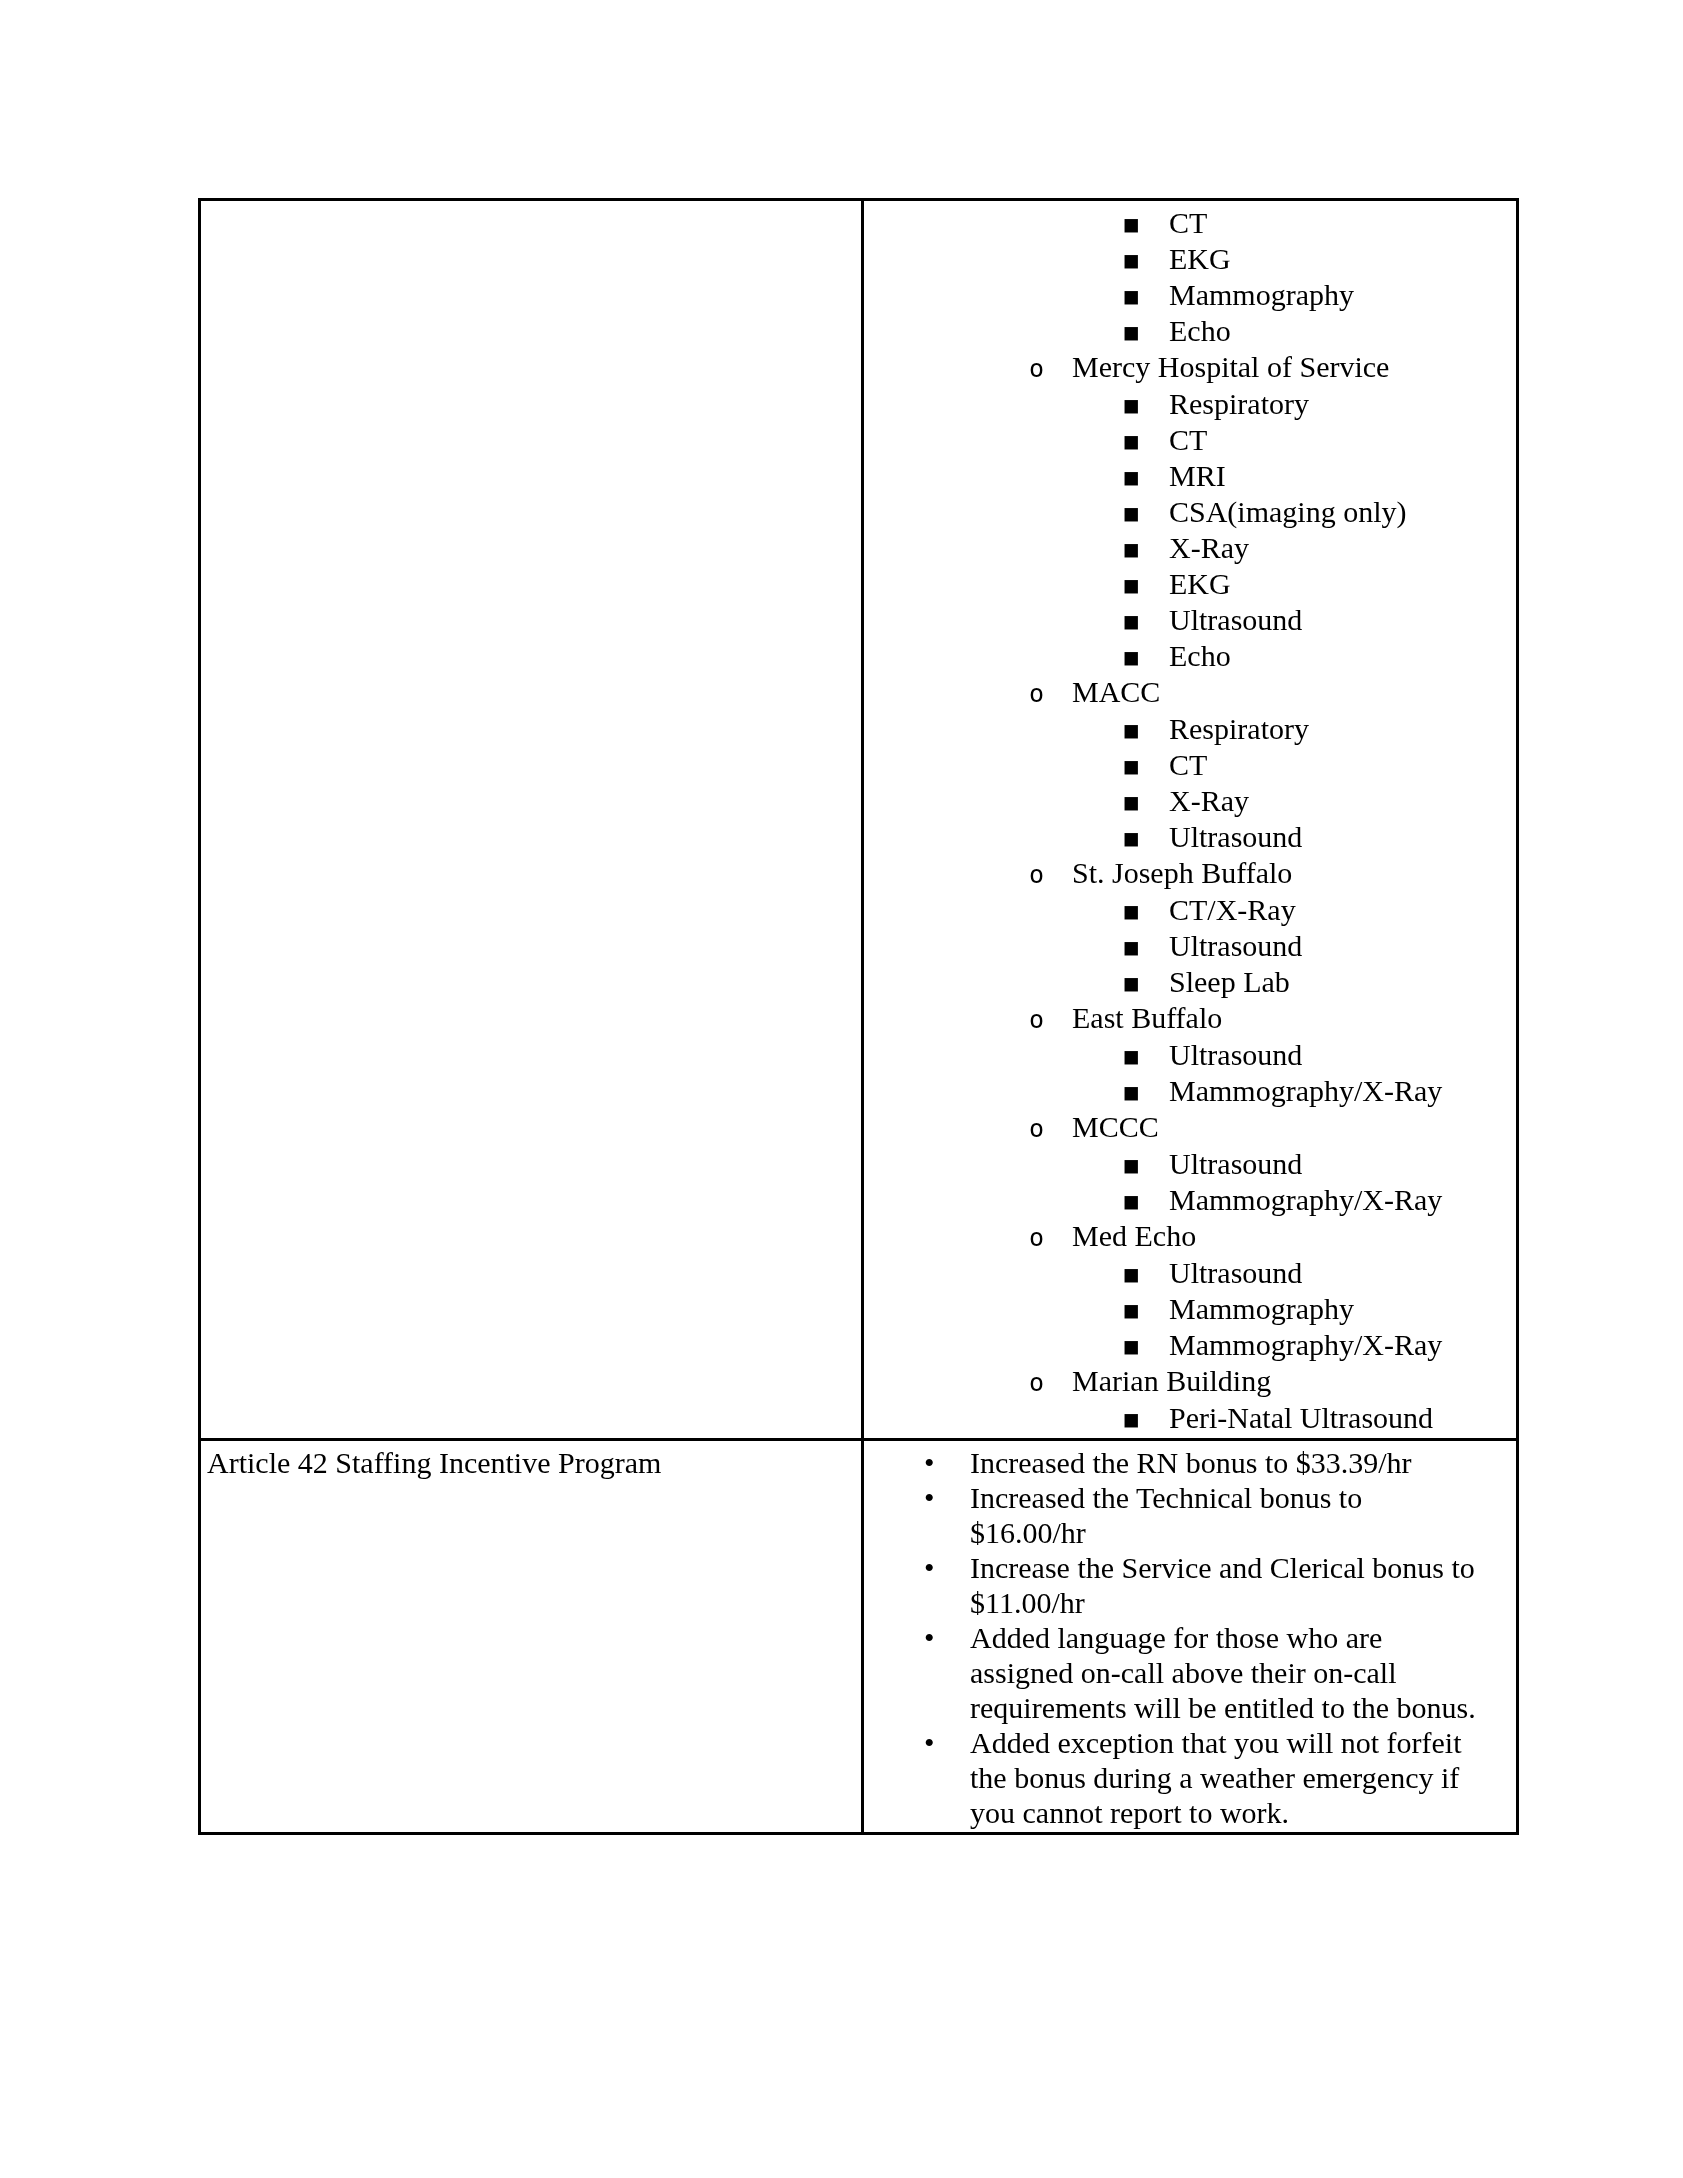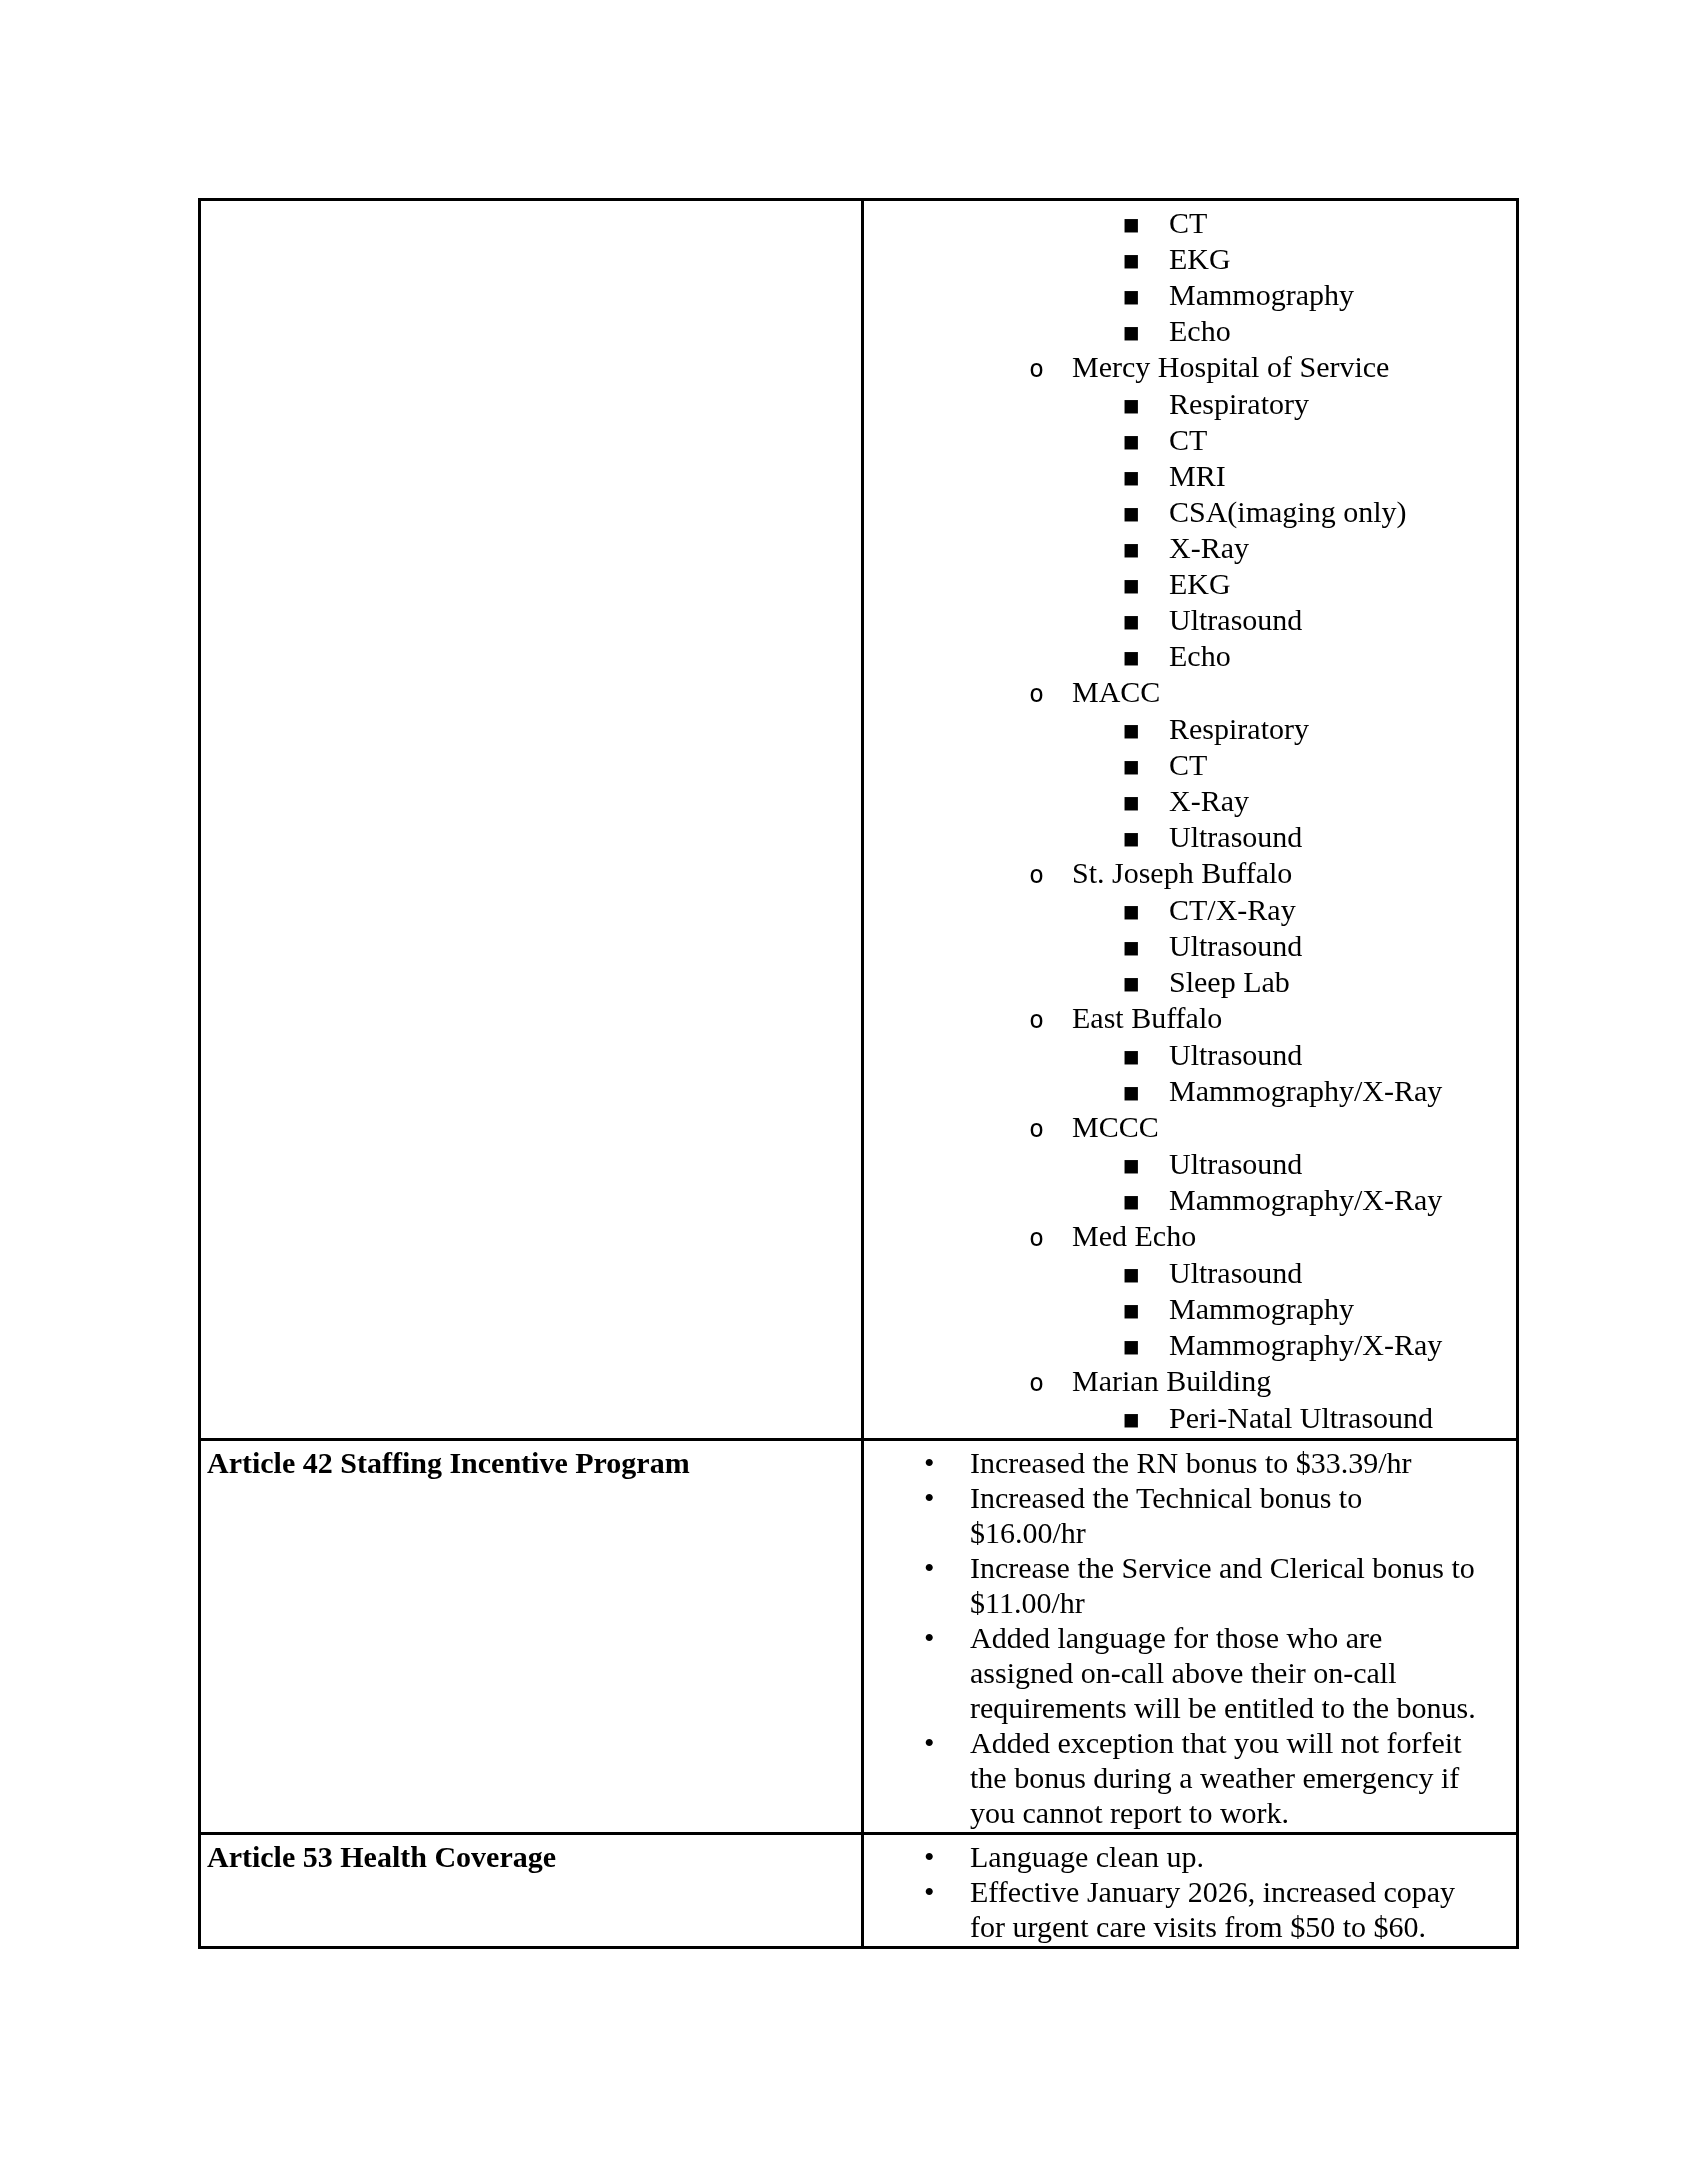--- a/index.html
+++ b/index.html
@@ -32,21 +32,21 @@
     width: 644px;
     padding: 4px 10px 2px 6px;
   }
   td.changes-cell {
     width: 642px;
     padding: 4px 10px 2px 0;
   }
   .article-title {
     font-size: 30px;
     line-height: 35px;
-    font-weight: bold;
+    font-weight: normal;
     white-space: pre;
   }
   .bullet-item {
     display: flex;
     align-items: baseline;
     font-size: 30px;
     line-height: 35px;
   }
   .marker {
     flex: 0 0 auto;
@@ -248,32 +248,16 @@
 requirements will be entitled to the bonus.</span>
             </div>
             <div class="bullet-item lvl1">
               <span class="marker m1">•</span>
               <span class="bullet-text">Added exception that you will not forfeit
 the bonus during a weather emergency if
 you cannot report to work.</span>
             </div>
           </td>
         </tr>
-        <tr>
-          <td class="article-cell">
-            <div class="article-title">Article 53 Health Coverage</div>
-          </td>
-          <td class="changes-cell">
-            <div class="bullet-item lvl1">
-              <span class="marker m1">•</span>
-              <span class="bullet-text">Language clean up.</span>
-            </div>
-            <div class="bullet-item lvl1">
-              <span class="marker m1">•</span>
-              <span class="bullet-text">Effective January 2026, increased copay
-for urgent care visits from $50 to $60.</span>
-            </div>
-          </td>
-        </tr>
       </tbody>
   </table>
 </div>
 
 
 </body></html>

